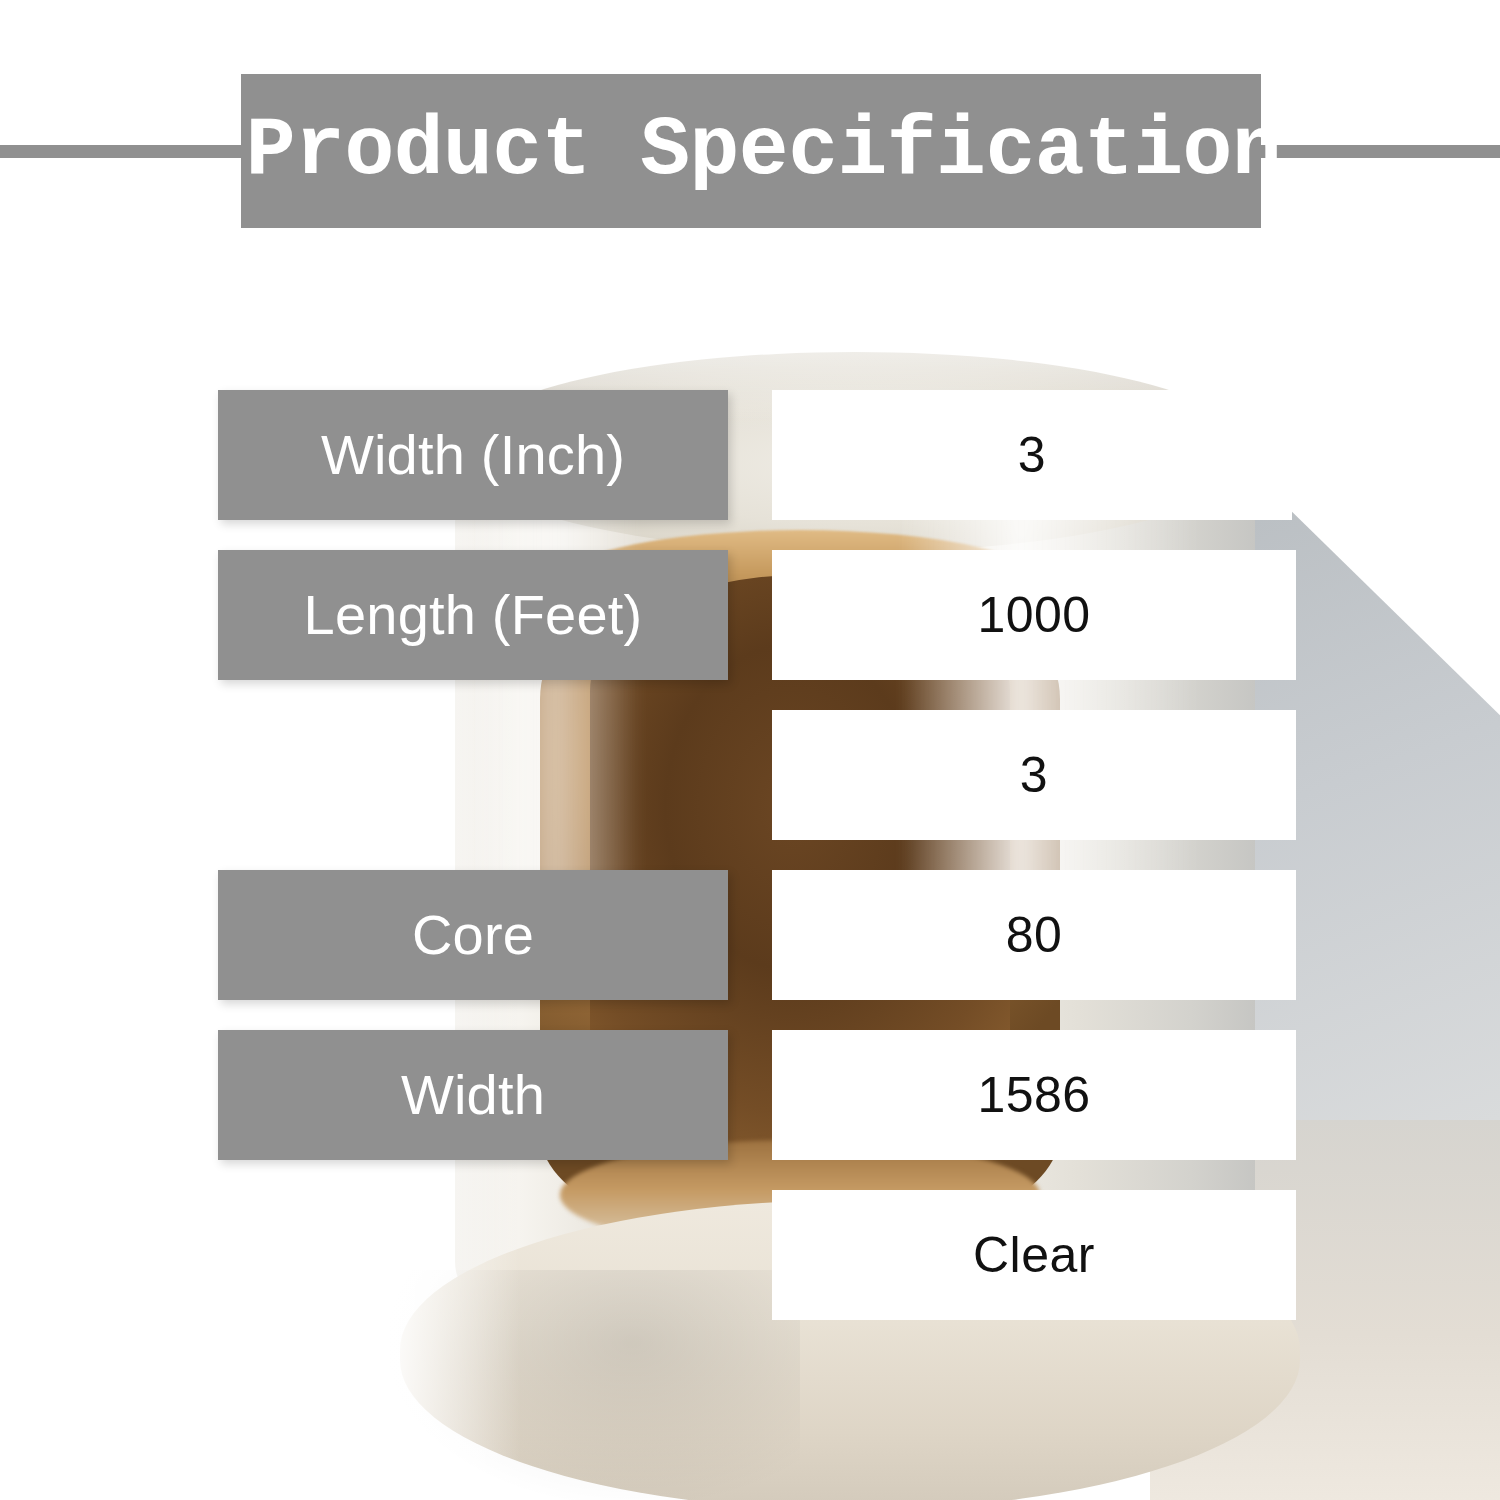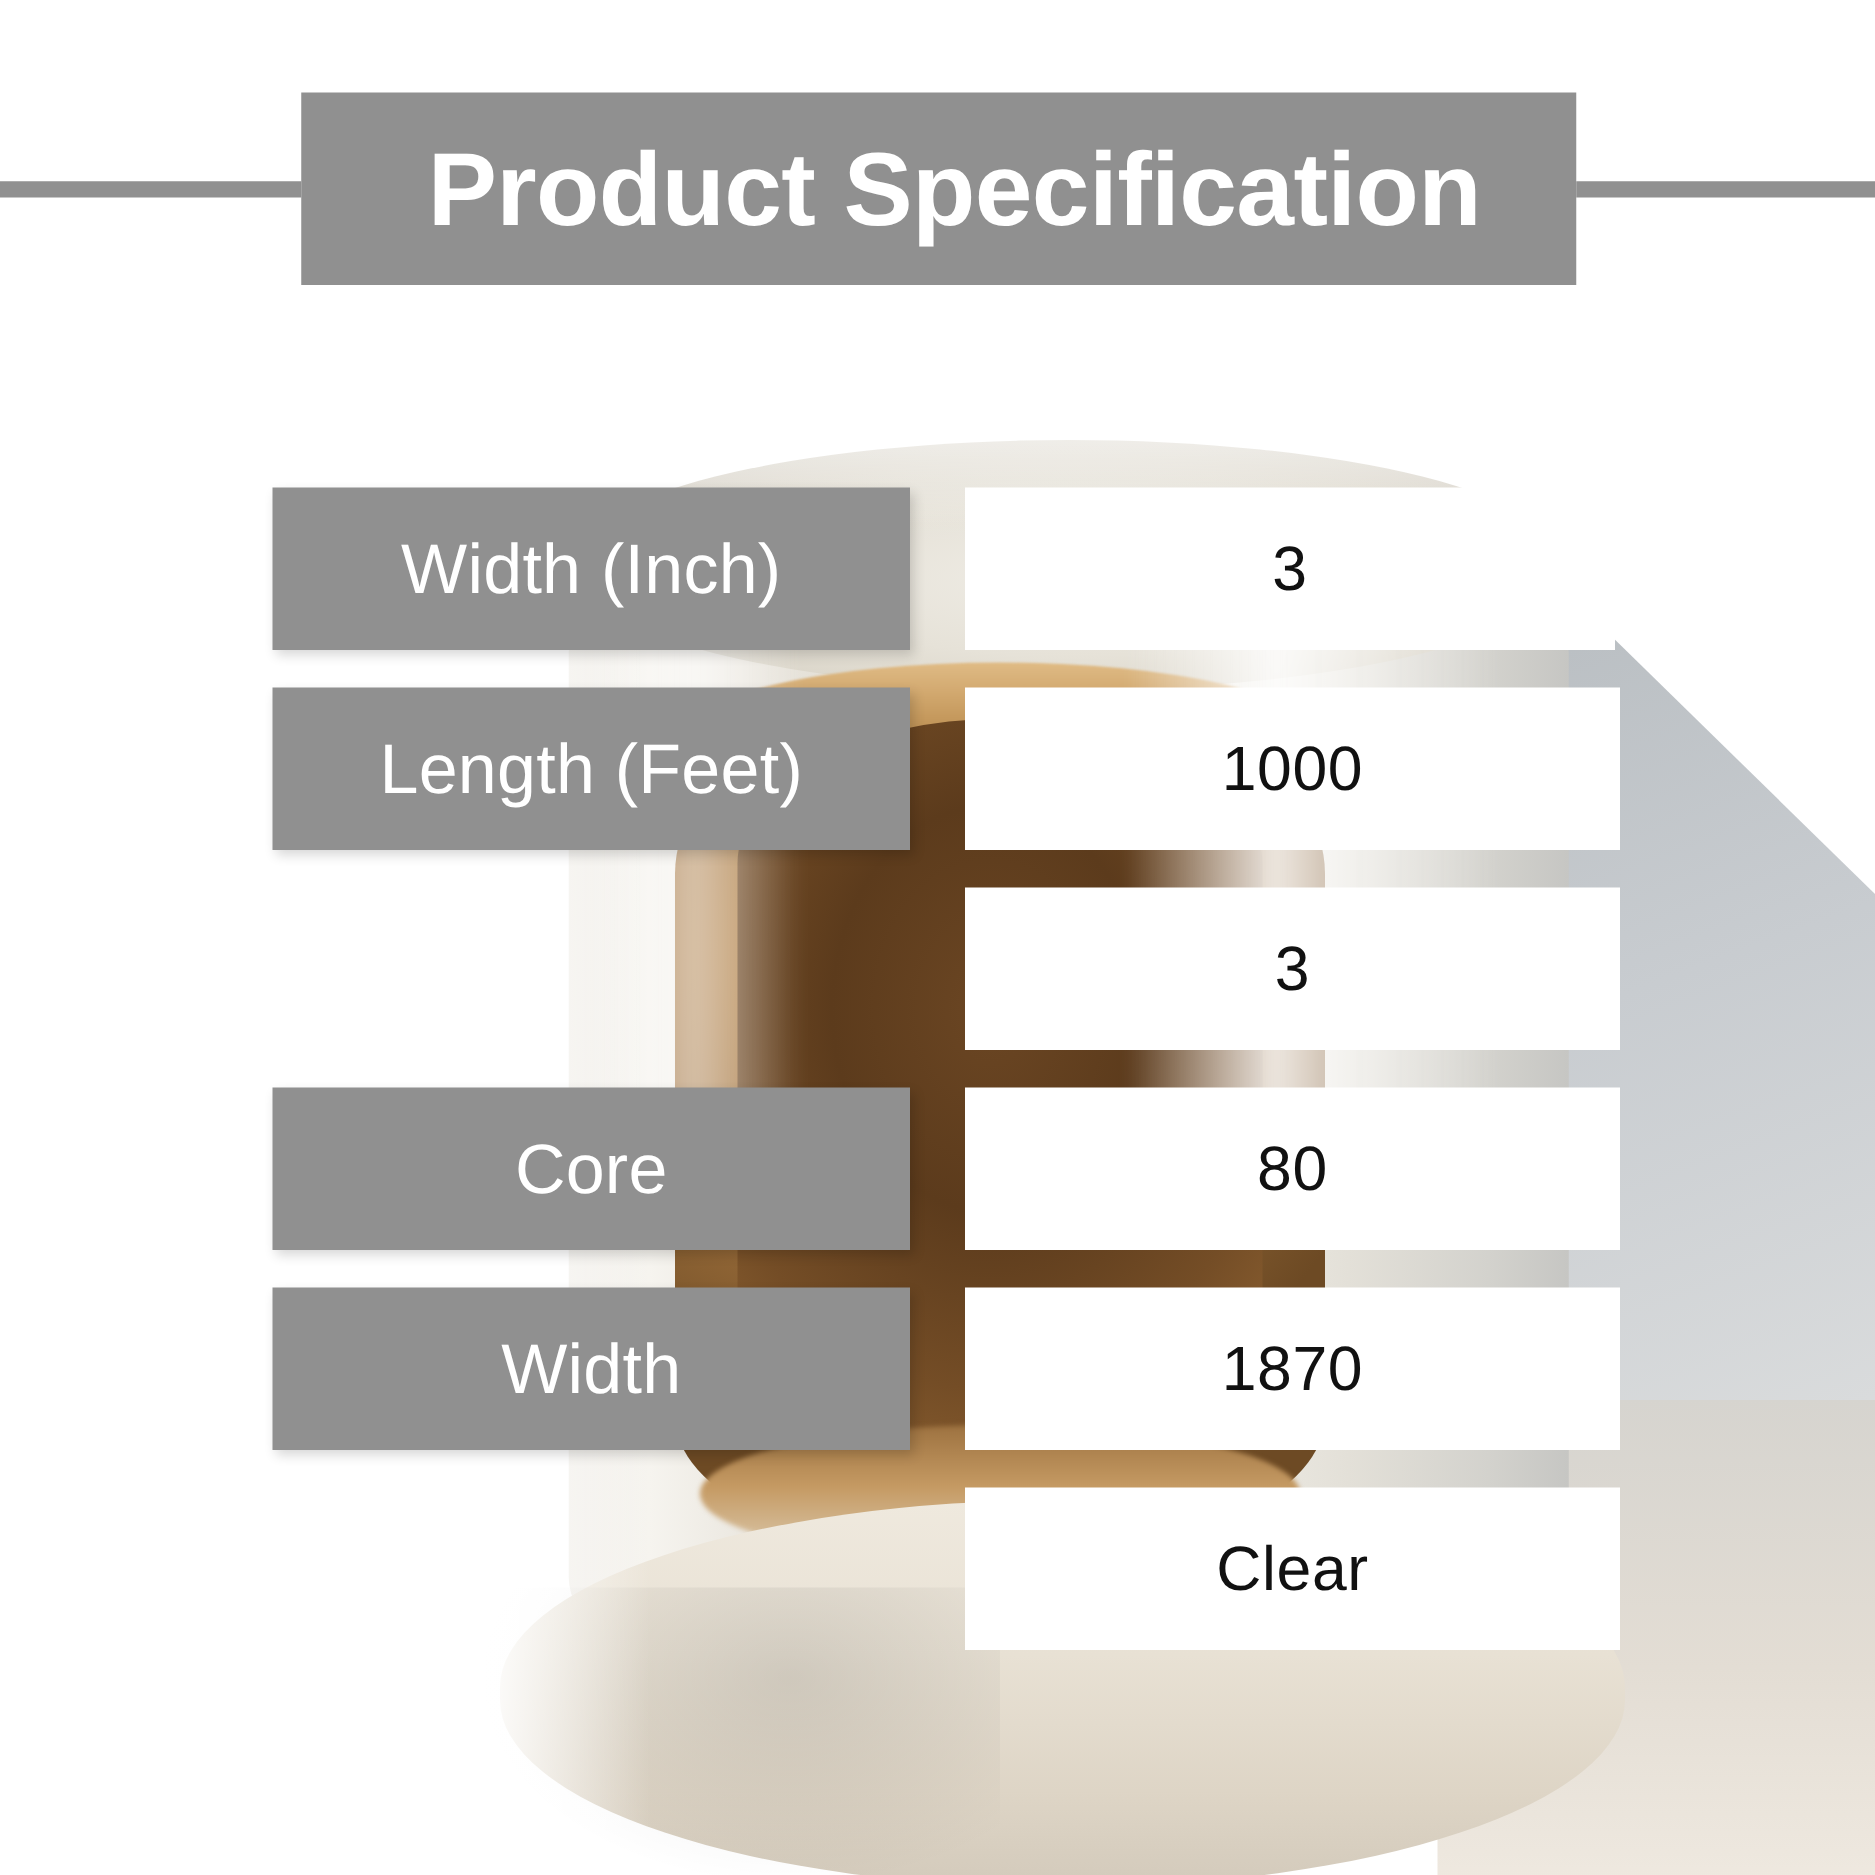--- a/index.html
+++ b/index.html
@@ -192,21 +192,21 @@
     width: 1020px;
     height: 154px;
     background: #909090;
     display: flex;
     align-items: center;
     justify-content: center;
     z-index: 2;
   }
   .title-text {
     color: #ffffff;
-    font-family: Liberation Sans, sans-serif;
+    font-family: Liberation Mono, monospace;
     font-size: 83px;
     font-weight: bold;
     letter-spacing: -0.5px;
     line-height: 1;
     white-space: nowrap;
     margin-left: 25px;
   }
 
   
   .spec-table {
@@ -330,21 +330,21 @@
       <div class="value-cell">
         <span class="value-text">80</span>
       </div>
     </div>
 
     <div class="spec-row row-4" style="top:1030px">
       <div class="label-cell">
         <span class="label-text">Width</span>
       </div>
       <div class="value-cell">
-        <span class="value-text">1870</span>
+        <span class="value-text">1586</span>
       </div>
     </div>
 
     <div class="spec-row row-5" style="top:1190px">
       <div class="value-cell">
         <span class="value-text">Clear</span>
       </div>
     </div>
 
   </div>

